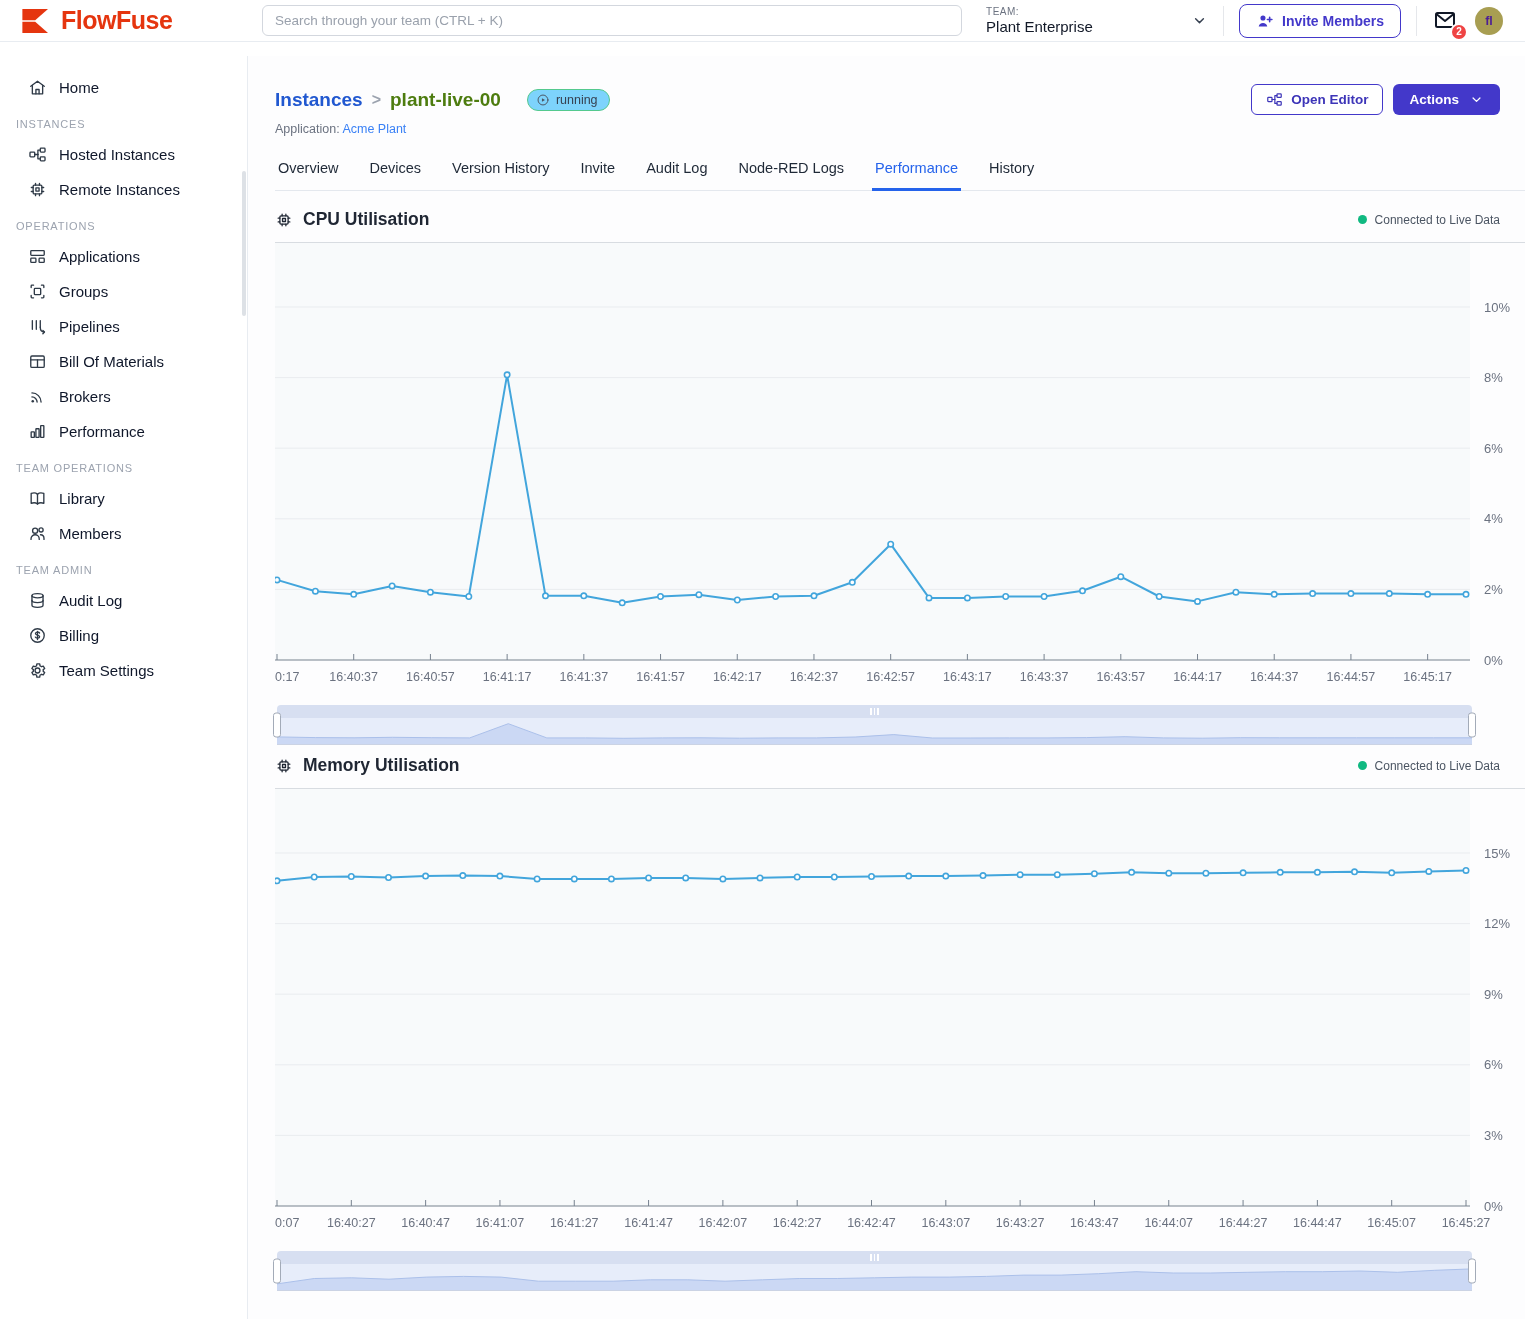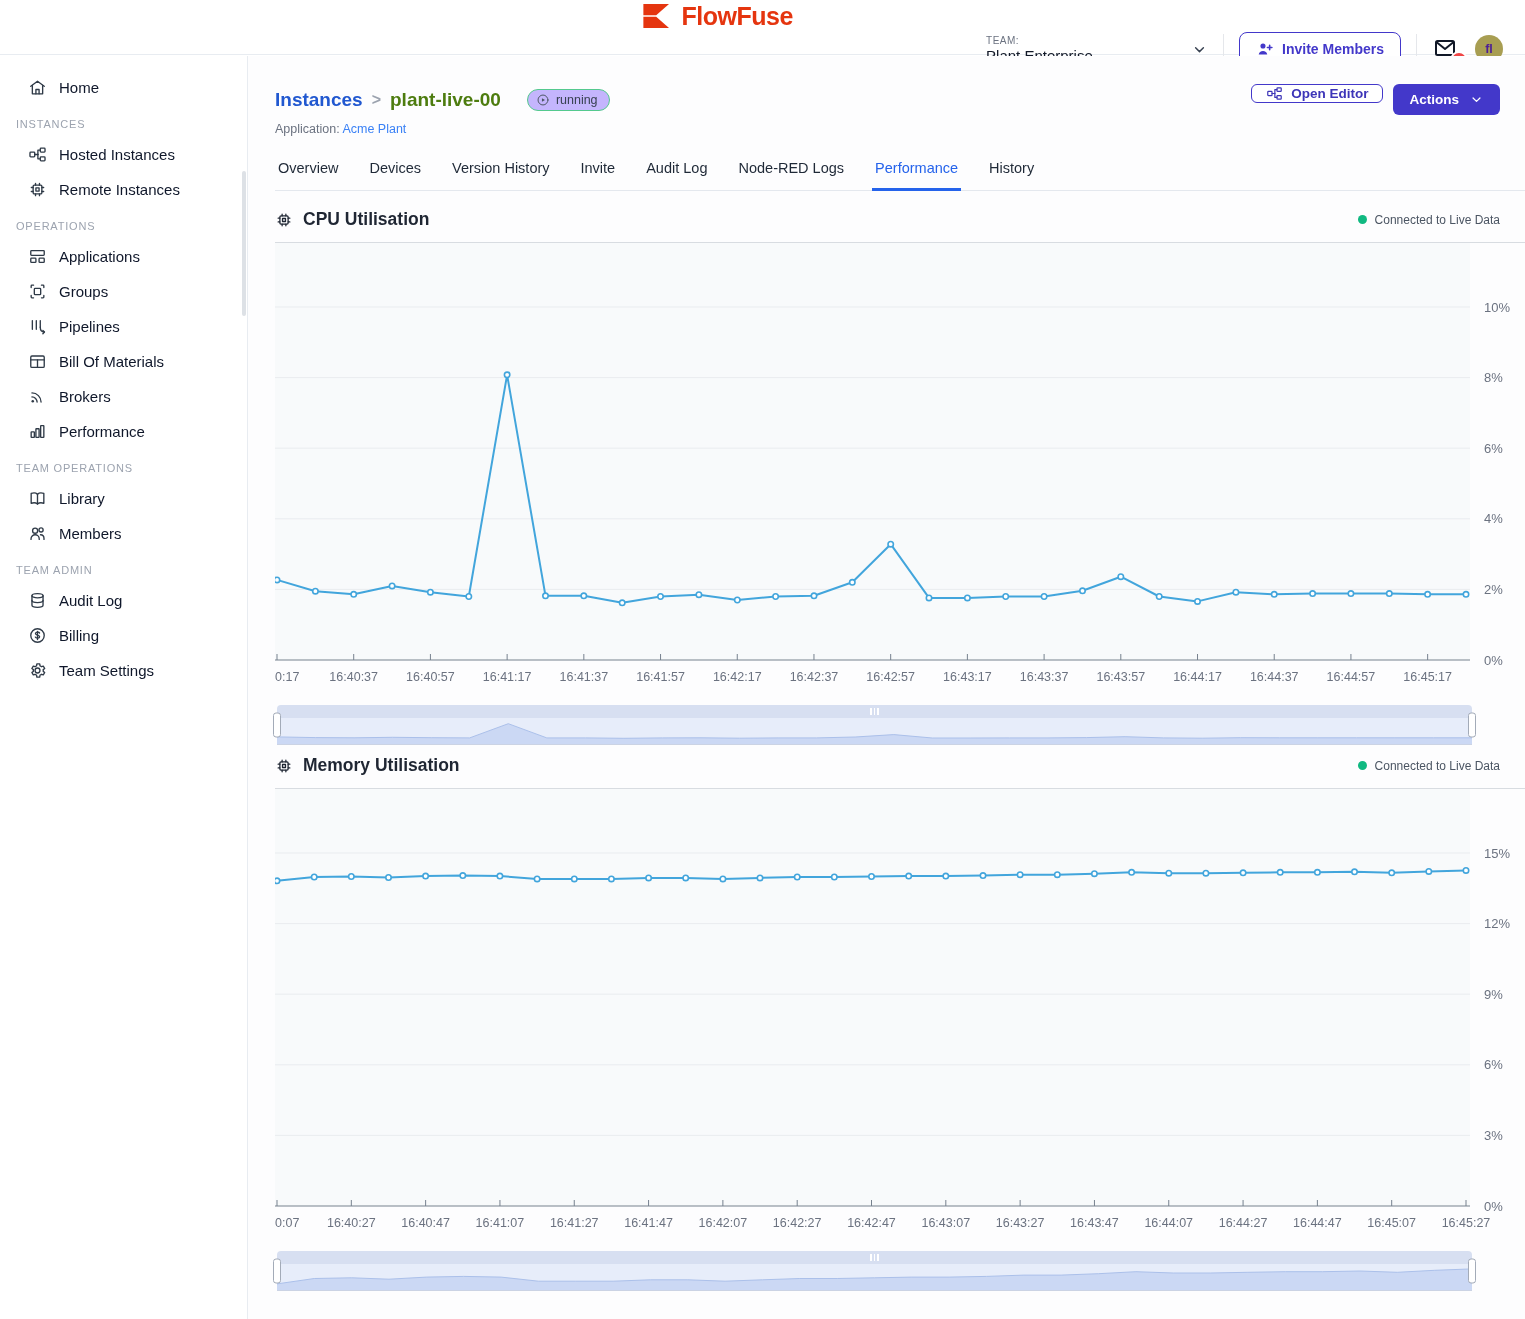--- a/index.html
+++ b/index.html
@@ -1,21 +1,21 @@
 <!DOCTYPE html>
 <html><head>
 <meta charset="utf-8">
 <style>
   * { box-sizing: border-box; }
   html,body { margin:0; padding:0; width:1525px; height:1319px; overflow:hidden;
     font-family:"Liberation Sans", sans-serif; background:#fff; color:#1F2937; }
 
   
-  .topbar { height:55px; display:flex; align-items:center; padding:0 22px 0 20px;
-    border-bottom:1px solid #E8ECF1; background:#fff;flex-direction:column; }
+  .topbar { height:42px; display:flex; align-items:center; padding:0 22px 0 20px;
+    border-bottom:1px solid #E8ECF1; background:#fff; }
   .logo { display:flex; align-items:center; gap:9px; width:242px; }
   .logo svg { width:32px; height:32px; }
   .logo-text { font-size:25px; font-weight:700; letter-spacing:-0.5px; }
   .search input { width:700px; height:31px; border:1px solid #D3D7DE; border-radius:6px;
     padding:0 12px; font-size:13.5px; color:#374151; outline:none; font-family:inherit; }
   .search input::placeholder { color:#9AA1AC; }
   .top-right { margin-left:auto; display:flex; align-items:center; gap:15px; }
   .team-select { display:flex; align-items:center; justify-content:space-between; width:222px; cursor:pointer; }
   .team-label { font-size:10px; color:#6B7280; letter-spacing:.5px; }
   .team-name { font-size:15px; color:#111827; margin-top:1px; }
@@ -42,26 +42,26 @@
   .side-item .icon, .side-item .icon svg { width:19px; height:19px; color:#2F3A47; display:block; }
   .side-scroll { position:absolute; top:115px; right:1px; width:4px; height:145px;
     background:#DDE1E6; border-radius:2px; }
 
   
   .main { position:absolute; top:56px; left:248px; right:0; bottom:0; padding:28px 0 0 27px; background:#FDFDFE; }
   .head-row { display:flex; align-items:center; padding-right:25px; }
   .crumb-link { font-size:19px; font-weight:700; color:#2158D0; cursor:pointer; }
   .crumb-sep { margin:0 9px; color:#9CA3AF; font-size:16px; font-weight:700; }
   .instance-name { font-size:19px; font-weight:700; color:#4d7c0f; }
-  .run-badge { margin-left:26px; display:flex; align-items:center; gap:6px; background:#c4b5fd;
+  .run-badge { margin-left:26px; display:flex; align-items:center; gap:6px; background:#7dd3fc;
     border:1px solid #54C98E; border-radius:12px; padding:3px 11px 3px 8px;
     font-size:12.5px; color:#374151; }
   .run-badge svg { width:14px; height:14px; color:#4B5563; }
   .head-btns { margin-left:auto; display:flex; gap:10px; }
-  .btn-outline { display:flex; align-items:center; gap:8px; height:19px; padding:0 14px;
+  .btn-outline { display:flex; align-items:center; gap:8px; height:31px; padding:0 14px;
     border:1px solid #4338CA; border-radius:6px; background:#fff; color:#3D35B8;
     font-weight:700; font-size:13.5px; cursor:pointer; font-family:inherit; }
   .btn-outline svg { width:17px; height:17px; }
   .btn-solid { display:flex; align-items:center; gap:10px; height:31px; padding:0 16px;
     border:none; border-radius:6px; background:#4338CA; color:#fff; font-weight:700;
     font-size:13.5px; cursor:pointer; font-family:inherit; }
   .btn-solid .chev { color:#fff; width:15px; height:15px; }
   .app-row { margin-top:7px; font-size:12.5px; color:#6B7280; }
   .app-row a { color:#3B82F6; text-decoration:none; cursor:pointer; }
   .tabs { margin-top:16px; display:flex; gap:25px; border-bottom:1px solid #E4E8EE; padding-right:9px; }
@@ -89,20 +89,23 @@
 </head>
 <body>
 
 <header class="topbar">
   <div class="logo">
     <svg viewBox="0 0 40 40">
       <polygon points="3,5 35,5 19,19 3,19" fill="#E5350F"></polygon>
       <polygon points="3,21 19,21 35,35 3,35" fill="#E5350F"></polygon>
     </svg>
     <span class="logo-text" style="color:#E5350F">FlowFuse</span>
+  </div>
+  <div class="search">
+    <input type="text" placeholder="Search through your team (CTRL + K)" style="">
   </div>
   <div class="top-right">
     <div class="team-select">
       <div>
         <div class="team-label">TEAM:</div>
         <div class="team-name">Plant Enterprise</div>
       </div>
       <span class="chev"><svg viewBox="0 0 24 24" fill="none" stroke="currentColor" stroke-width="1.7" stroke-linecap="round" stroke-linejoin="round">
             <path d="M6.5 9.5 12 15l5.5-5.5" stroke-width="2"></path>
           </svg></span>

